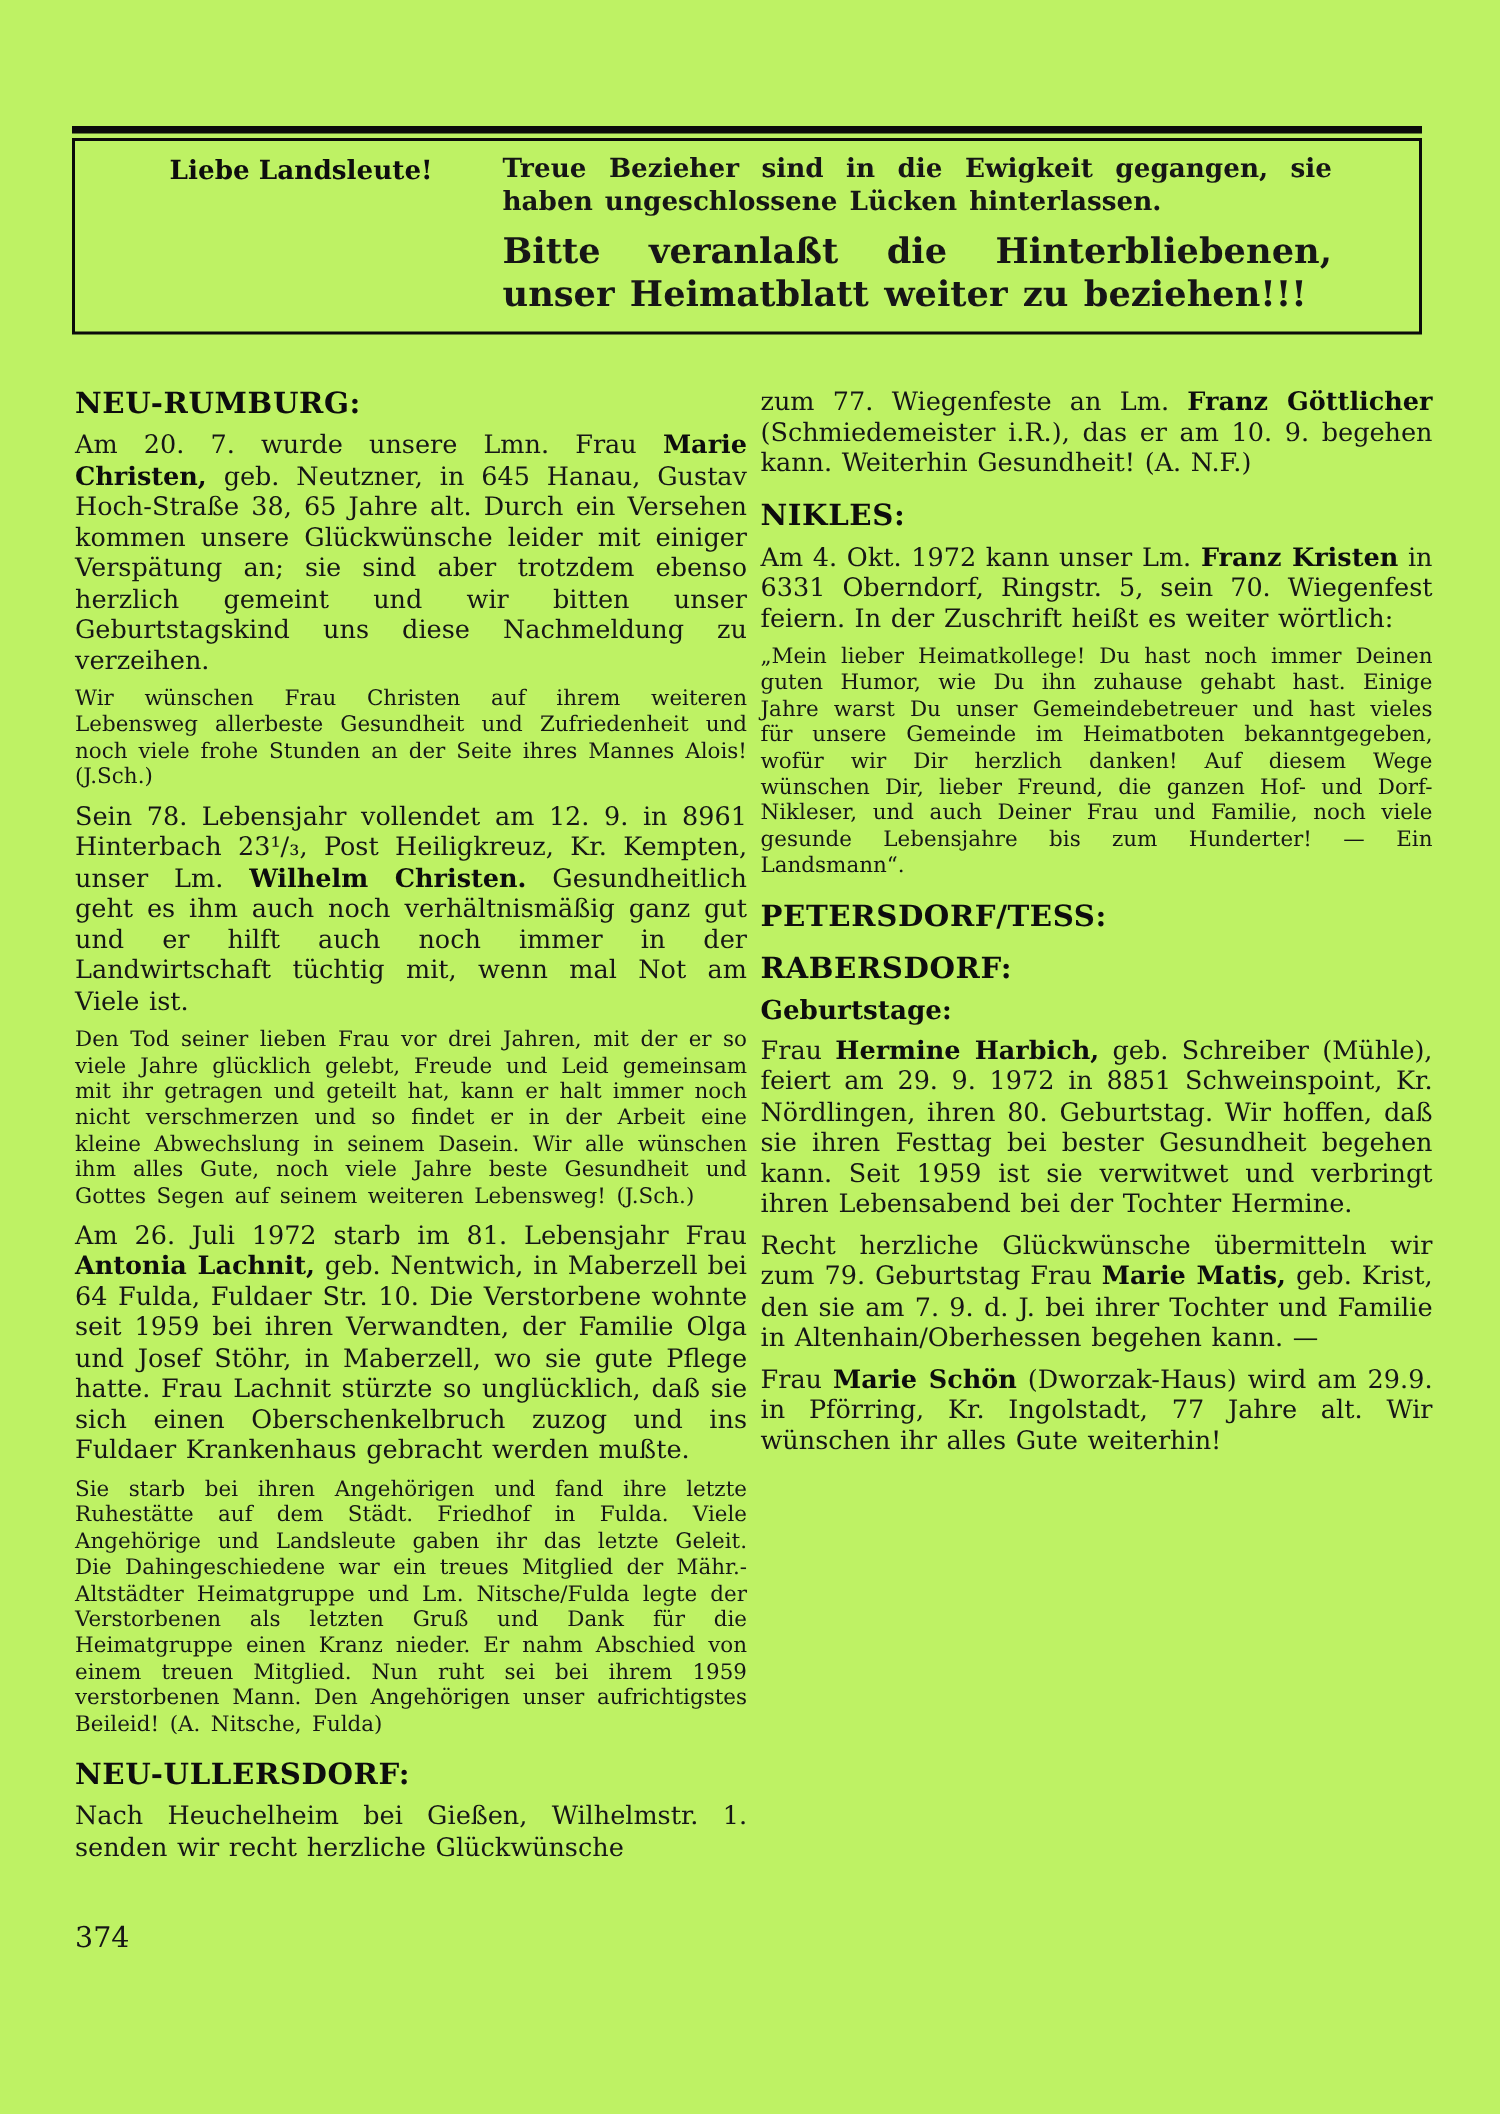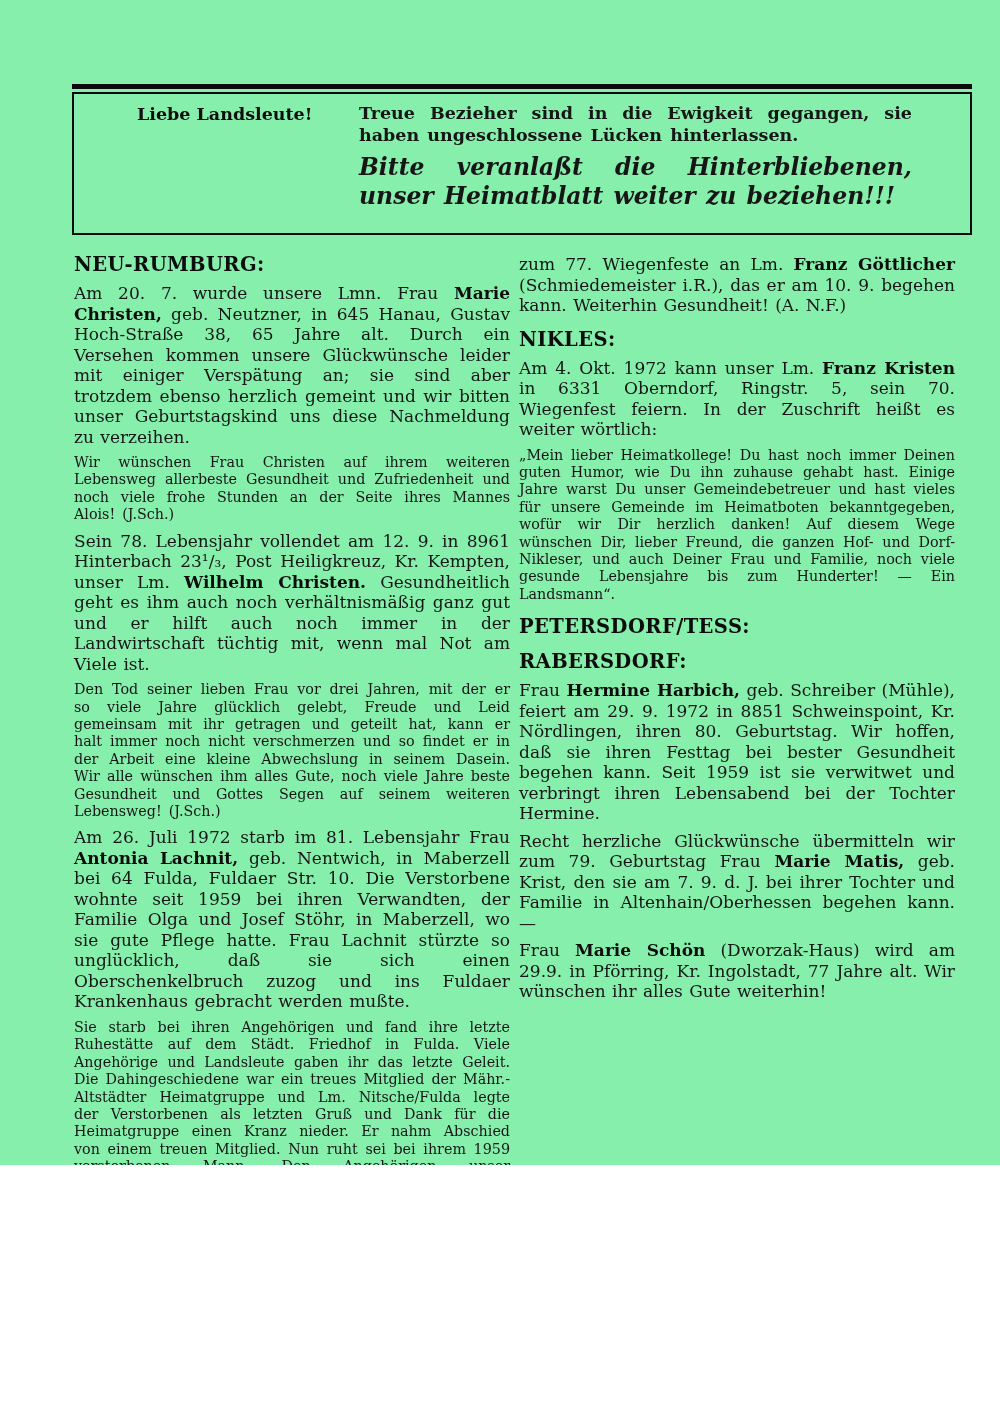--- a/index.html
+++ b/index.html
@@ -1,25 +1,24 @@
 <!DOCTYPE html>
 <html lang="de"><head>
 <meta charset="utf-8">
 <style>
   html,body{margin:0;padding:0;background:#ffffff;}
   .page{
     position:relative;
-    width:1000px;height:1165px;
-    background:#86efac;
+    width:1000px;height:1409px;
+    background:#bef264;
     font-family:"DejaVu Serif", serif;
     color:#161616;
     overflow:hidden;
     box-sizing:border-box;
     padding-top:84px;
-    padding-left:24px;
   }
   
   .notice{width:900px;margin-left:48px;box-sizing:border-box;}
   .notice-bar{height:5px;background:#0b0b0b;margin-bottom:3px;}
   .notice-frame{
     border:2px solid #0b0b0b;
     display:flex;
     padding:8px 58px 10px 63px;
     box-sizing:border-box;
   }
@@ -27,25 +26,25 @@
     flex:0 0 222px;
     font-weight:bold;font-size:17.5px;line-height:22px;
     padding-top:1px;
   }
   .notice-body{flex:1;min-width:0;}
   .notice-l1{
     margin:0;font-weight:bold;font-size:17.5px;line-height:22px;
     text-align:justify;word-spacing:2px;
   }
   .notice-l2{
-    margin:7px 0 12px;font-weight:bold;font-size:23.5px;line-height:29px;
-    text-align:justify;word-spacing:2px;font-style:italic;
+    margin:7px 0 0;font-weight:bold;font-size:23.5px;line-height:29px;
+    text-align:justify;word-spacing:2px;
   }
   
-  .cols{display:flex;gap:9px;padding:19px 45px 0 50px;}
+  .cols{display:flex;gap:9px;padding:19px 45px 0 50px;margin-top:16px;}
   .col{flex:1;min-width:0;}
   .col > :first-child{margin-top:0 !important;}
   .sec-heading{
     font-weight:bold;font-size:19.5px;line-height:22px;
     letter-spacing:0.4px;margin:13px 0 7px;
   }
   .sub-heading{
     font-weight:bold;font-size:17.5px;line-height:20px;margin:1px 0 7px;
   }
   .para{
@@ -91,20 +90,21 @@
         <div class="sec-heading">NEU-ULLERSDORF:</div>
         <p class="para"><span>Nach Heuchelheim bei Gießen, Wilhelmstr. 1. senden wir recht herzliche Glückwünsche</span></p>
       </div>
     <div class="col">
         <p class="para"><span>zum 77. Wiegenfeste an Lm. </span><b>Franz Göttlicher</b><span> (Schmiedemeister i.R.), das er am 10. 9. begehen kann. Weiterhin Gesundheit! (A. N.F.)</span></p>
         <div class="sec-heading">NIKLES:</div>
         <p class="para"><span>Am 4. Okt. 1972 kann unser Lm. </span><b>Franz Kristen</b><span> in 6331 Oberndorf, Ringstr. 5, sein 70. Wiegenfest feiern. In der Zuschrift heißt es weiter wörtlich:</span></p>
         <p class="small"><span>„Mein lieber Heimatkollege! Du hast noch immer Deinen guten Humor, wie Du ihn zuhause gehabt hast. Einige Jahre warst Du unser Gemeindebetreuer und hast vieles für unsere Gemeinde im Heimatboten bekanntgegeben, wofür wir Dir herzlich danken! Auf diesem Wege wünschen Dir, lieber Freund, die ganzen Hof- und Dorf-Nikleser, und auch Deiner Frau und Familie, noch viele gesunde Lebensjahre bis zum Hunderter! — Ein Landsmann“.</span></p>
         <div class="sec-heading">PETERSDORF/TESS:</div>
         <div class="sec-heading">RABERSDORF:</div>
+        <div class="sub-heading">Geburtstage:</div>
         <p class="para"><span>Frau </span><b>Hermine Harbich,</b><span> geb. Schreiber (Mühle), feiert am 29. 9. 1972 in 8851 Schweinspoint, Kr. Nördlingen, ihren 80. Geburtstag. Wir hoffen, daß sie ihren Festtag bei bester Gesundheit begehen kann. Seit 1959 ist sie verwitwet und verbringt ihren Lebensabend bei der Tochter Hermine.</span></p>
         <p class="para"><span>Recht herzliche Glückwünsche übermitteln wir zum 79. Geburtstag Frau </span><b>Marie Matis,</b><span> geb. Krist, den sie am 7. 9. d. J. bei ihrer Tochter und Familie in Altenhain/Oberhessen begehen kann. —</span></p>
         <p class="para"><span>Frau </span><b>Marie Schön</b><span> (Dworzak-Haus) wird am 29.9. in Pförring, Kr. Ingolstadt, 77 Jahre alt. Wir wünschen ihr alles Gute weiterhin!</span></p>
       </div>
   </div>
 
   <div class="page-number">374</div>
 
 </div>
 

